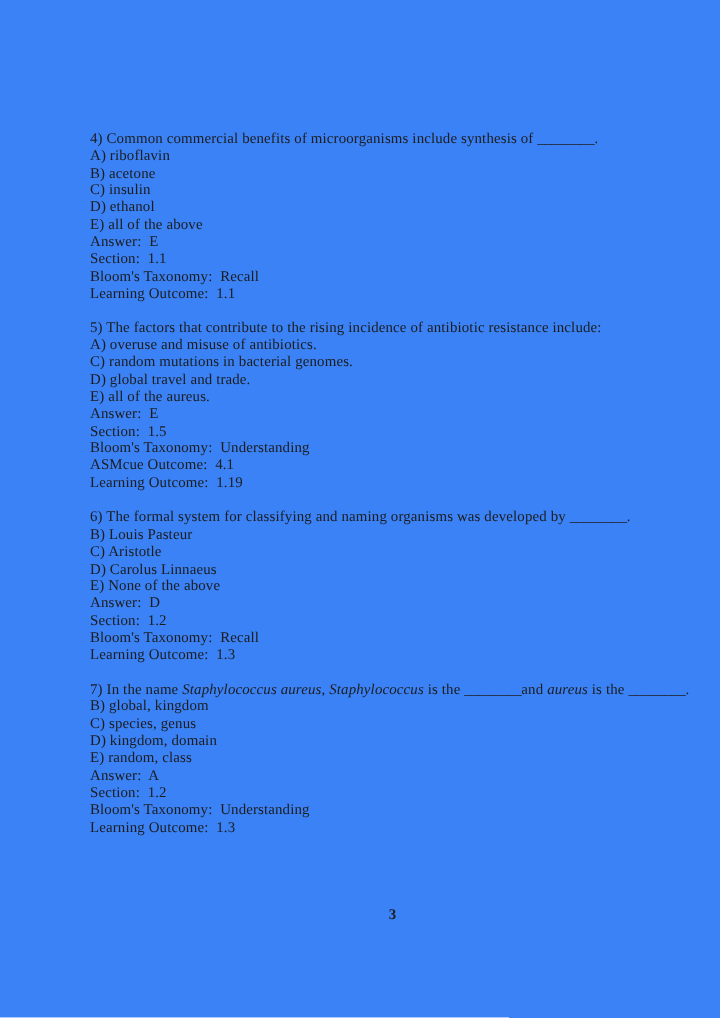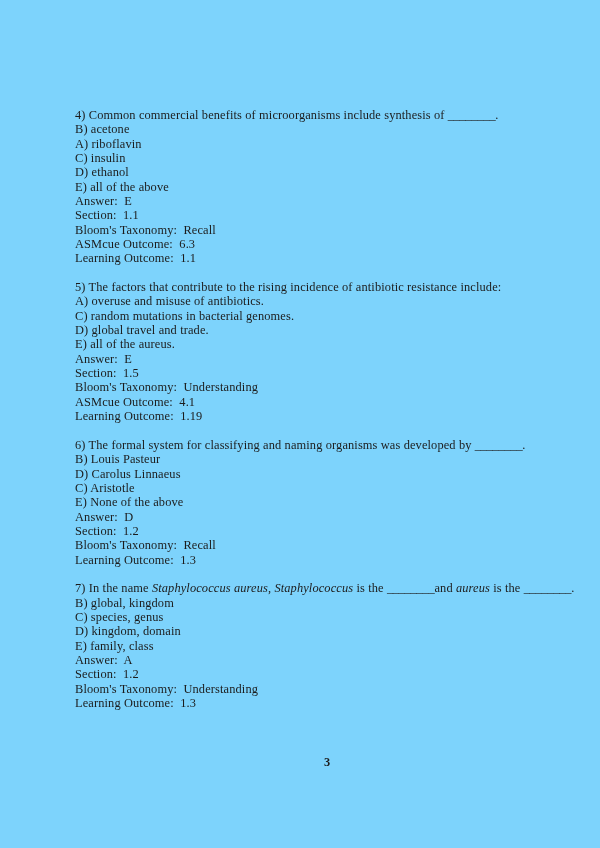--- a/index.html
+++ b/index.html
@@ -14,21 +14,21 @@
     position: relative;
     overflow: hidden;
     font-family: "Liberation Serif", "DejaVu Serif", serif;
     color: #1c1c1c;
     -webkit-font-smoothing: antialiased;
   }
 
   .page {
     position: absolute;
     inset: 0;
-    background: #7dd3fc;
+    background: #3b82f6;
   }
 
   .content {
     position: absolute;
     left: 75px;
     top: 108px;
     width: 500px;
   }
 
   .qblock {
@@ -68,60 +68,59 @@
     font-weight: bold;
   }
 </style>
 </head>
 <body>
 
 <div class="page">
   <div class="content">
       <div class="qblock">
         <div class="line stem"><span>4) Common commercial benefits of microorganisms include synthesis of </span><span class="blank">________</span><span>.</span></div>
+        <div class="line">A) riboflavin</div>
         <div class="line">B) acetone</div>
-        <div class="line">A) riboflavin</div>
         <div class="line">C) insulin</div>
         <div class="line">D) ethanol</div>
         <div class="line">E) all of the above</div>
         <div class="line">Answer:  E</div>
         <div class="line">Section:  1.1</div>
         <div class="line">Bloom's Taxonomy:  Recall</div>
-        <div class="line">ASMcue Outcome:  6.3</div>
         <div class="line">Learning Outcome:  1.1</div>
       </div>
       <div class="qblock">
         <div class="line stem"><span>5) The factors that contribute to the rising incidence of antibiotic resistance include:</span></div>
         <div class="line">A) overuse and misuse of antibiotics.</div>
         <div class="line">C) random mutations in bacterial genomes.</div>
         <div class="line">D) global travel and trade.</div>
         <div class="line">E) all of the aureus.</div>
         <div class="line">Answer:  E</div>
         <div class="line">Section:  1.5</div>
         <div class="line">Bloom's Taxonomy:  Understanding</div>
         <div class="line">ASMcue Outcome:  4.1</div>
         <div class="line">Learning Outcome:  1.19</div>
       </div>
       <div class="qblock">
         <div class="line stem"><span>6) The formal system for classifying and naming organisms was developed by </span><span class="blank">________</span><span>.</span></div>
         <div class="line">B) Louis Pasteur</div>
+        <div class="line">C) Aristotle</div>
         <div class="line">D) Carolus Linnaeus</div>
-        <div class="line">C) Aristotle</div>
         <div class="line">E) None of the above</div>
         <div class="line">Answer:  D</div>
         <div class="line">Section:  1.2</div>
         <div class="line">Bloom's Taxonomy:  Recall</div>
         <div class="line">Learning Outcome:  1.3</div>
       </div>
       <div class="qblock">
         <div class="line stem"><span>7) In the name </span><i>Staphylococcus aureus</i><span>, </span><i>Staphylococcus</i><span> is the </span><span class="blank">________</span><span>and </span><i>aureus</i><span> is the </span><span class="blank">________</span><span>.</span></div>
         <div class="line">B) global, kingdom</div>
         <div class="line">C) species, genus</div>
         <div class="line">D) kingdom, domain</div>
-        <div class="line">E) family, class</div>
+        <div class="line">E) random, class</div>
         <div class="line">Answer:  A</div>
         <div class="line">Section:  1.2</div>
         <div class="line">Bloom's Taxonomy:  Understanding</div>
         <div class="line">Learning Outcome:  1.3</div>
       </div>
     </div>
   <div class="page-number">3</div>
 </div>
 
 </body></html>

